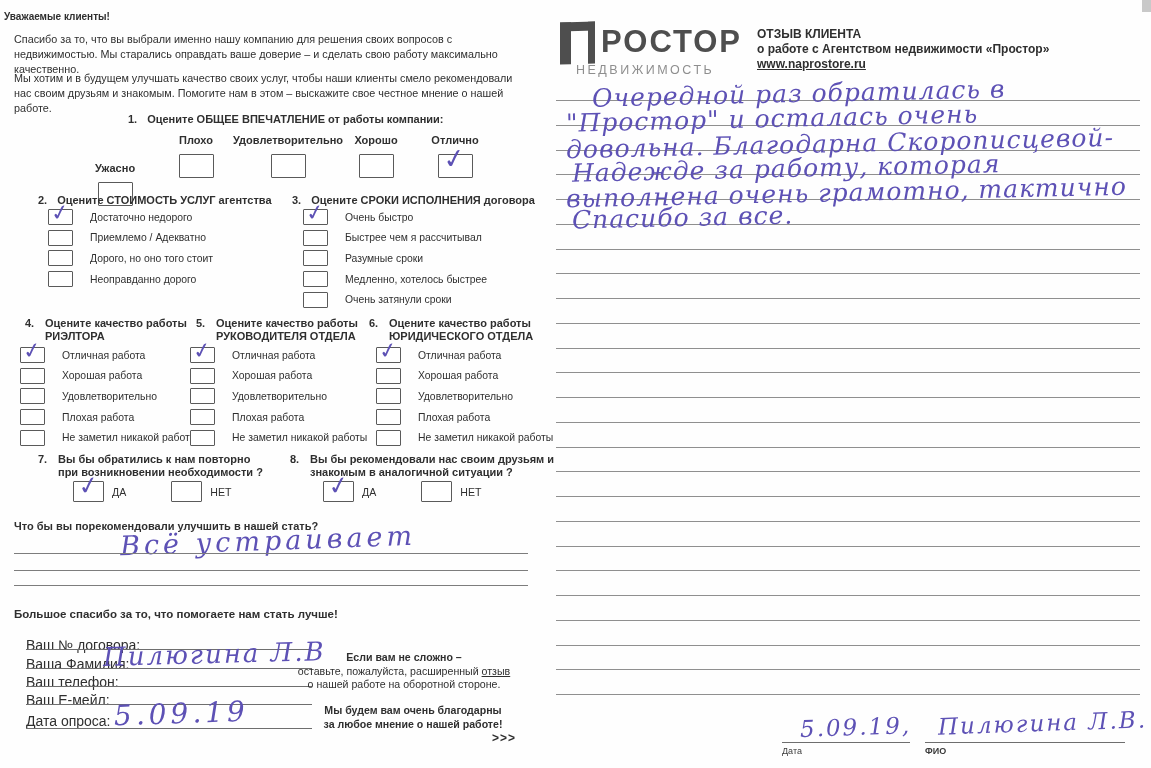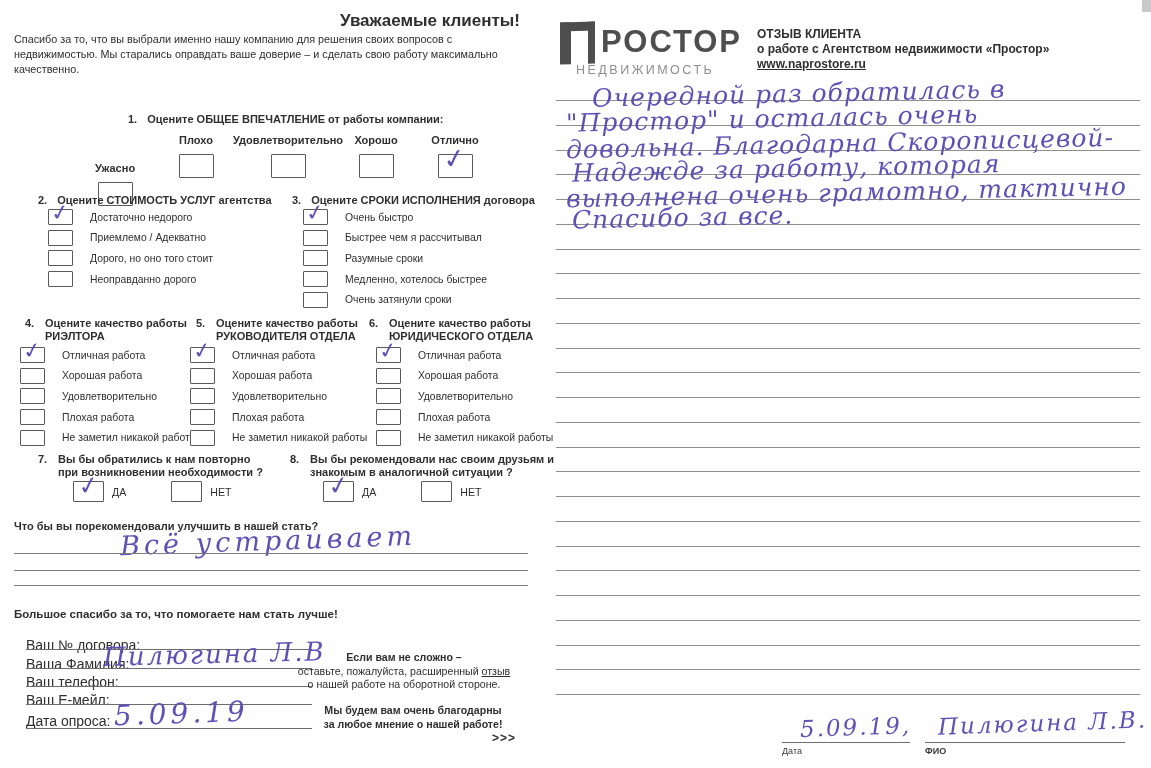--- a/index.html
+++ b/index.html
@@ -1,21 +1,21 @@
 <!DOCTYPE html>
 <html><head>
 <meta charset="utf-8">
 <style>
   html,body{margin:0;padding:0;}
   body{width:1151px;height:768px;background:#fdfdfd;font-family:"Liberation Sans",sans-serif;color:#2f2f2f;overflow:hidden;--ink:#5d51b5;}
   .canvas{position:relative;width:1151px;height:768px;background:#fefefe;}
   .abs{position:absolute;}
   .b{font-weight:700;}
   
-  .lp-title{left:20px;top:11px;width:500px;text-align:right;font-weight:700;font-size:17px;}
+  .lp-title{left:4px;top:11px;width:500px;text-align:left;font-weight:700;font-size:10px;}
   .lp-p{left:14px;width:508px;font-size:10.8px;line-height:15.2px;}
   .qhead{font-size:11px;font-weight:700;white-space:nowrap;}
   .qnum{display:inline-block;margin-right:10px;}
   .qhead2{display:flex;font-size:11px;font-weight:700;}
   .qhead2 .qnum{width:20px;margin-right:0;flex:none;}
   .qt2{line-height:12.8px;white-space:nowrap;}
   
   .rate-col{top:134px;width:106px;text-align:center;}
   .rate-label{font-size:11px;font-weight:700;}
   .rate-col .cbx{margin:8px auto 0;display:block;}
@@ -55,20 +55,21 @@
   .sig-label{position:absolute;font-size:9px;color:#3a3a3a;}
   .scan-edge{position:absolute;right:0;top:0;width:9px;height:12px;background:#c9c9c9;}
 </style>
 </head>
 <body style="--ink: #5d51b5;">
 
 <div class="canvas">
 
   <div class="abs lp-title">Уважаемые клиенты!</div>
   <div class="abs lp-p" style="top:32px;">Спасибо за то, что вы выбрали именно нашу компанию для решения своих вопросов с недвижимостью. Мы старались оправдать ваше доверие – и сделать свою работу максимально качественно.</div>
+  <div class="abs lp-p" style="top:71px;">Мы хотим и в будущем улучшать качество своих услуг, чтобы наши клиенты смело рекомендовали нас своим друзьям и знакомым. Помогите нам в этом – выскажите свое честное мнение о нашей работе.</div>
 
   <div class="abs qhead" style="left:128px;top:113px;">
     <span class="qnum">1.</span><span>Оцените ОБЩЕЕ ВПЕЧАТЛЕНИЕ от работы компании:</span>
   </div>
   <div class="abs rate-col" style="left:62px;margin-top:28px;">
     <div class="rate-label">Ужасно</div>
     <span class="cbx cbx-lg"></span>
   </div>
   <div class="abs rate-col" style="left:143px;">
     <div class="rate-label">Плохо</div>

